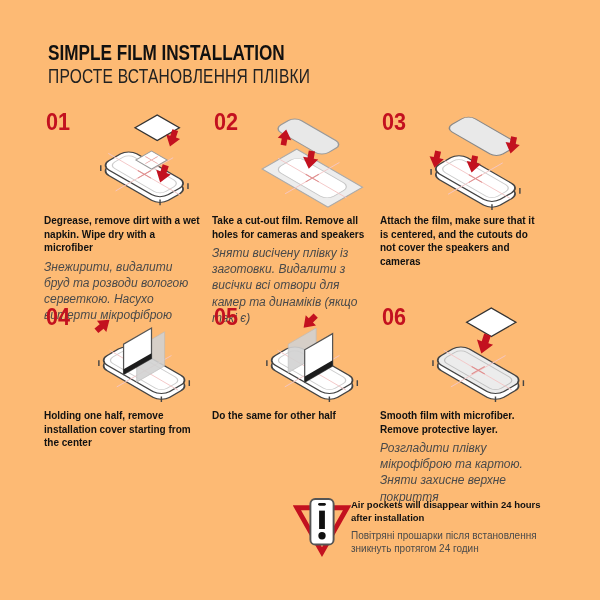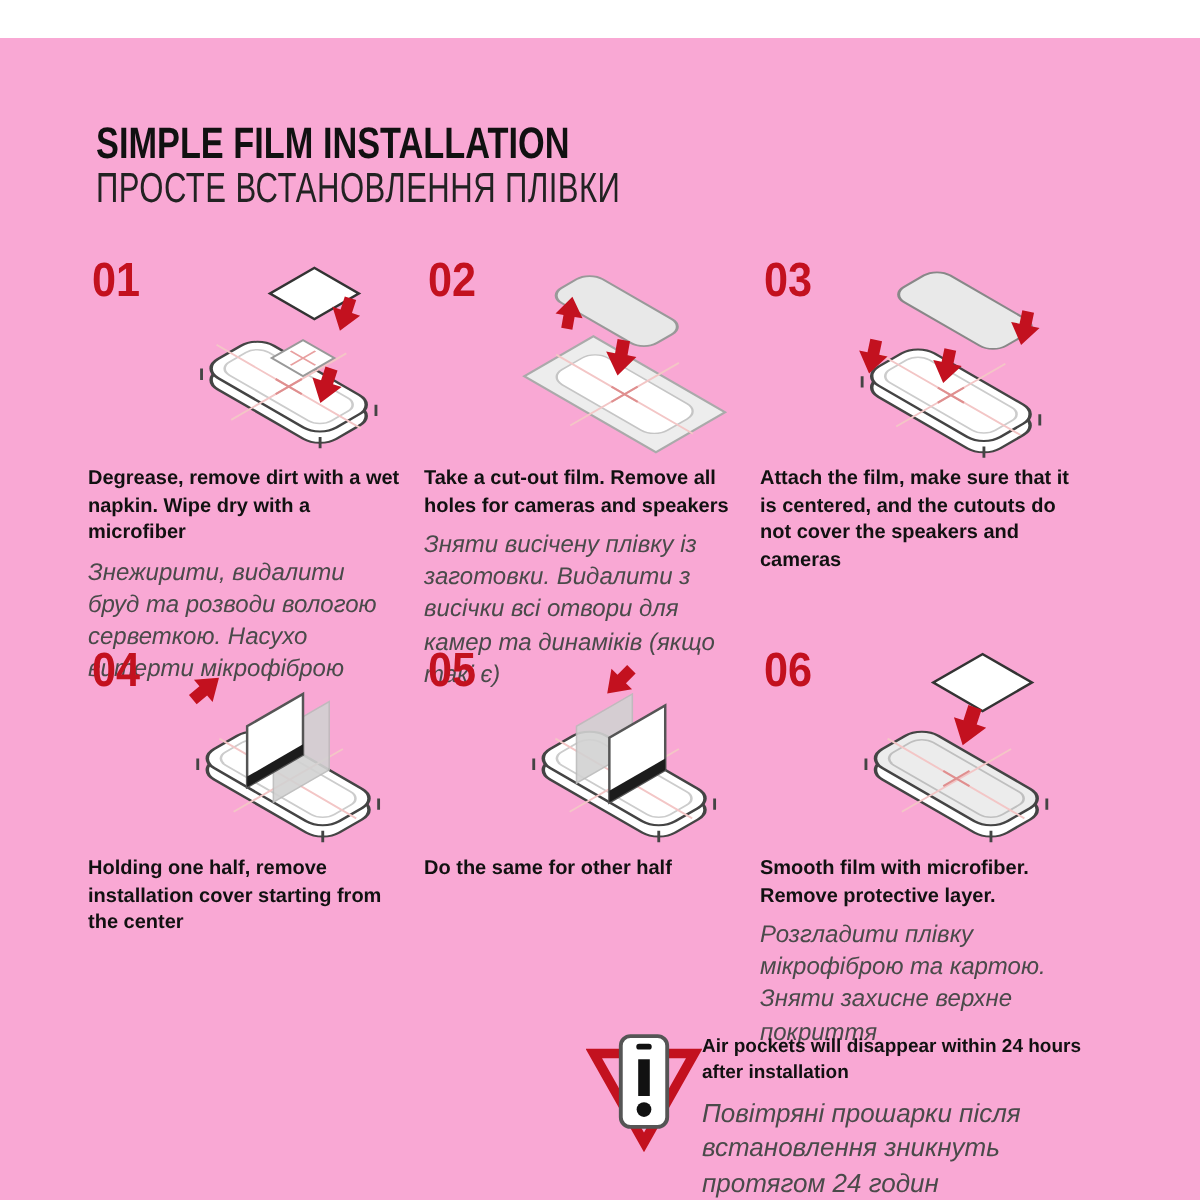--- a/index.html
+++ b/index.html
@@ -8,21 +8,21 @@
     --muted:#4a4a4a;
   }
   html,body{margin:0;padding:0;background:#fff;}
   body{
     width:600px;height:600px;
     font-family:"Liberation Sans", sans-serif;
     color:var(--ink);
     position:relative;
     overflow:hidden;
   }
-  .page{position:absolute;inset:0;background:#f9a8d4;margin-top:19px;}
+  .page{position:absolute;inset:0;background:#fdba74;}
 
   
   .header{position:absolute;left:48px;top:42px;}
   .title{
     font-size:22px;font-weight:bold;line-height:1.02;
     transform:scaleX(.78);transform-origin:left top;
     white-space:nowrap;color:#111;
   }
   .subtitle{
     font-size:21px;font-weight:normal;line-height:1.08;margin-top:1px;
@@ -44,21 +44,21 @@
   .step-art{height:110px;display:flex;justify-content:center;align-items:flex-start;}
   .step-art svg{width:152px;height:102px;margin-top:6px;}
   .step-en{font-size:10px;font-weight:bold;line-height:1.35;width:156px;color:#111;}
   .step-ua{font-size:12px;font-style:italic;line-height:1.35;width:156px;color:var(--muted);margin-top:4px;}
 
   
   .warning{position:absolute;left:293px;top:496px;display:flex;gap:0;width:280px;}
   .warning-icon{flex:0 0 auto;width:58px;height:66px;}
   .warning-text{padding-top:3px;}
   .warning-en{font-size:9.5px;font-weight:bold;line-height:1.35;color:#111;width:205px;}
-  .warning-ua{font-size:13px;font-style:italic;line-height:1.35;color:var(--muted);width:205px;margin-top:4px;}
+  .warning-ua{font-size:10px;line-height:1.35;color:var(--muted);width:205px;margin-top:4px;}
 
   svg .ph-stroke{stroke:#444;stroke-width:1.5;fill:#fff;}
   svg .rim{stroke:#ccc;stroke-width:1.1;fill:none;}
   svg .guide{stroke:#f3c6c6;stroke-width:1;fill:none;}
   svg .star{stroke:#df8f8f;stroke-width:1.1;fill:none;}
 </style>
 </head>
 <body>
 
 <svg width="0" height="0" style="position:absolute" aria-hidden="true">

